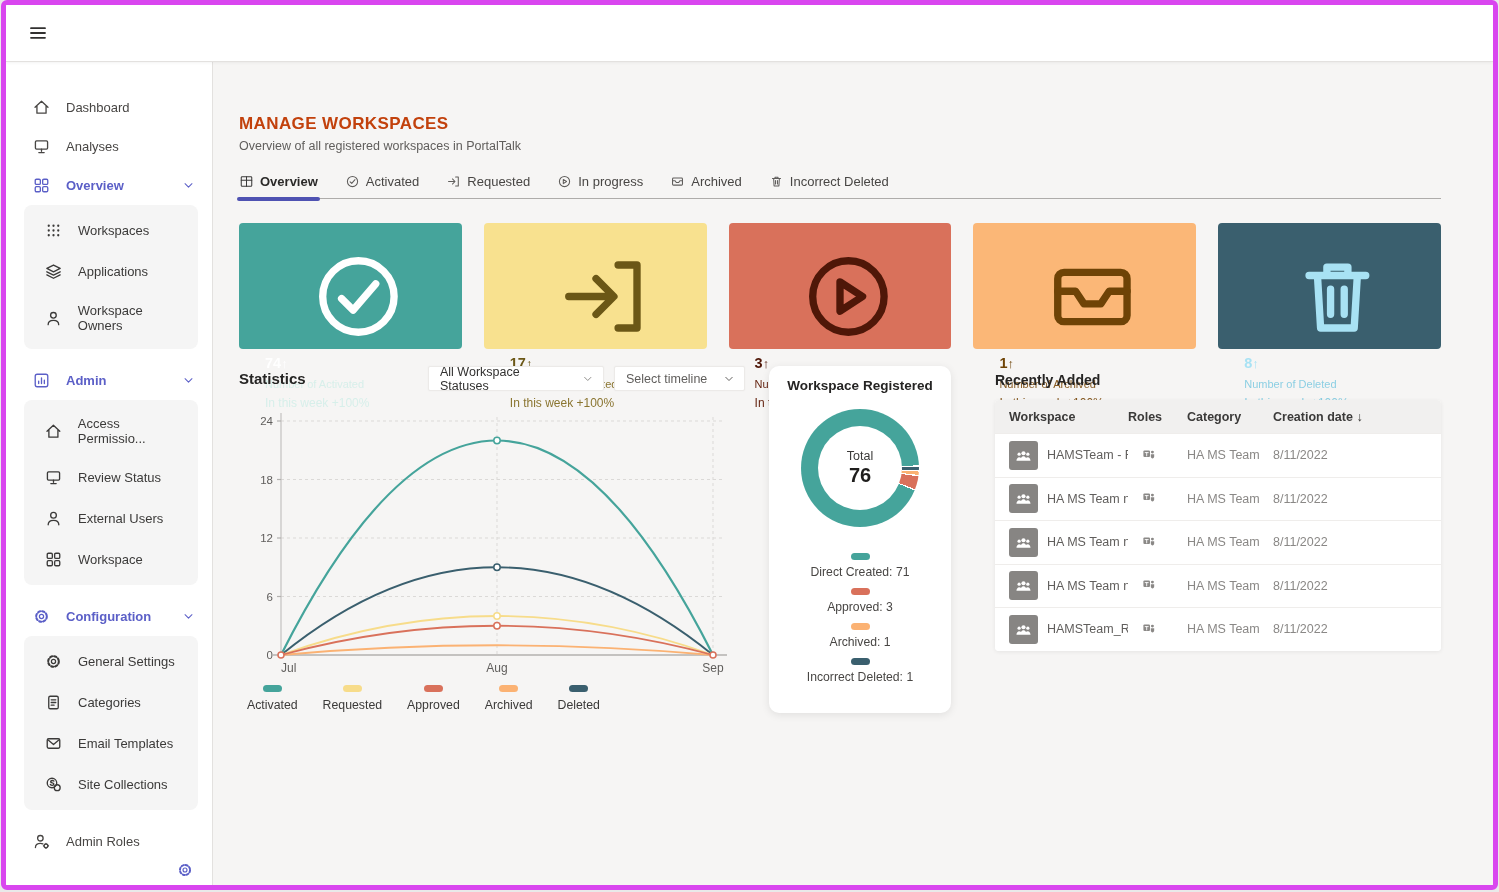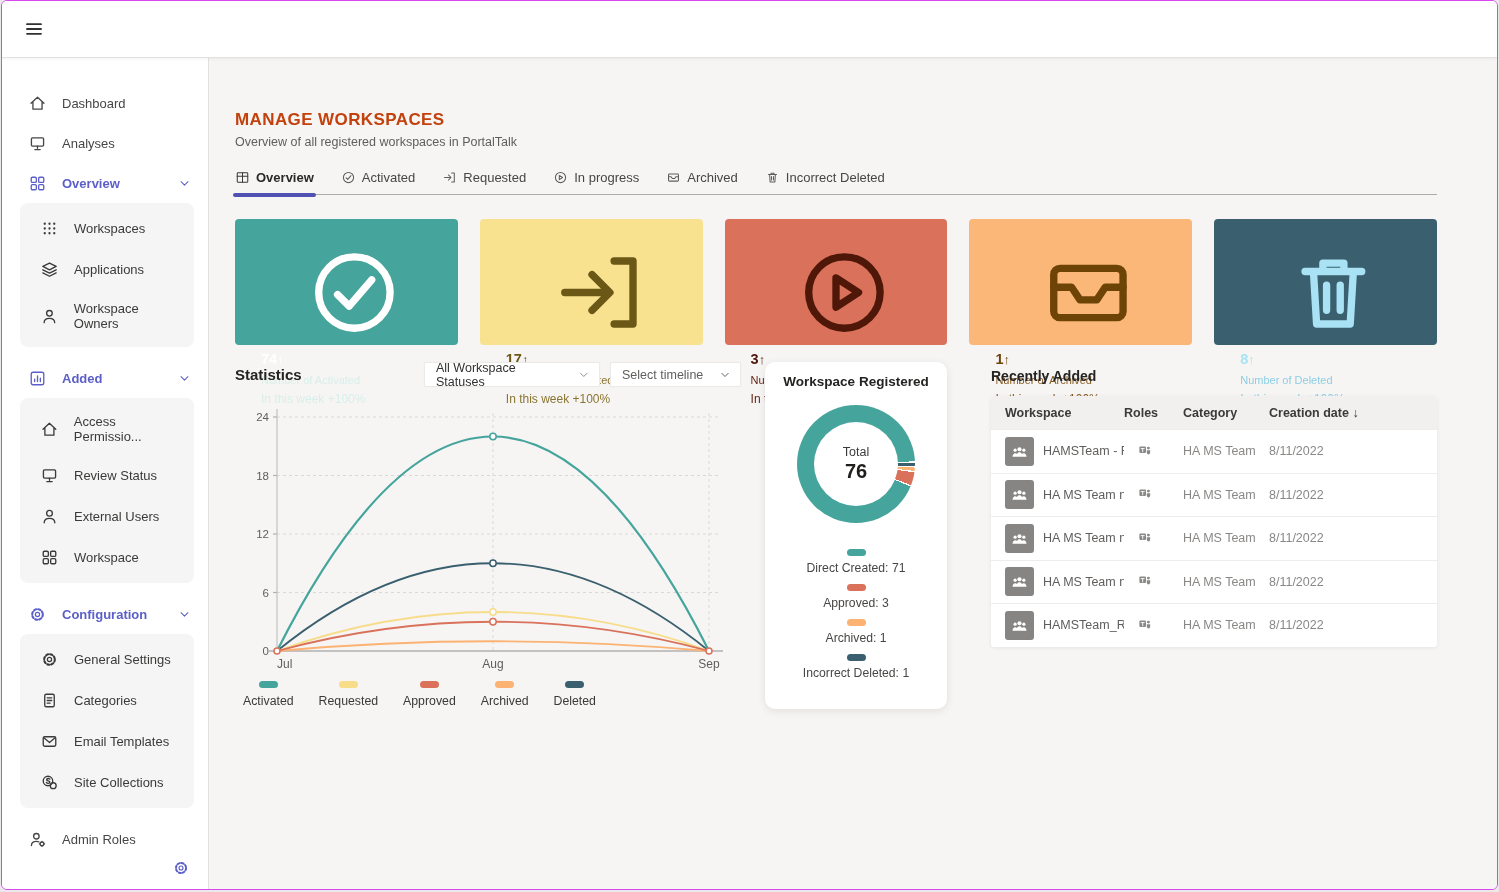--- a/index.html
+++ b/index.html
@@ -1,19 +1,19 @@
 <!DOCTYPE html>
 <html style="--tab-underline: #4F52B2;"><head>
 <meta charset="utf-8">
 <style>
   * { margin:0; padding:0; box-sizing:border-box; }
   html,body { background:#E9E9E9; font-family:"Liberation Sans", sans-serif; }
   #app {
     width:1497px; height:890px; margin:0 auto; background:#FFFFFF;
-    border:1px solid #d946ef; border-radius:6px; overflow:hidden;
+    border:5px solid #d946ef; border-radius:6px; overflow:hidden;
     display:flex; flex-direction:column;
   }
   
   .topbar { height:57px; background:#fff; border-bottom:1px solid #E3E1DF;
     box-shadow:0 1px 3px rgba(0,0,0,.05); display:flex; align-items:center; padding-left:22px; flex:none; z-index:3; position:relative;}
   .hamburger { width:20px; height:20px; color:#323130; cursor:pointer; }
   .hamburger svg{ width:100%; height:100%; }
   
   .body { flex:1; display:flex; min-height:0; }
   
@@ -196,21 +196,21 @@
         </div>
       </div>
 
       <div class="section-head accent" style="color: rgb(91, 95, 199);">
         <span class="ico" style="color: rgb(91, 95, 199);">
             <svg viewBox="0 0 20 20" fill="none" stroke="currentColor" stroke-width="1.4" stroke-linecap="round" stroke-linejoin="round">
               <rect x="3.4" y="3.4" width="13.2" height="13.2" rx="2"></rect>
               <path d="M7 13.2v-2.6M10 13.2V7.4M13 13.2V9.6"></path>
             </svg>
           </span>
-        <span>Added</span>
+        <span>Admin</span>
         <span class="ico chev" style="color: rgb(91, 95, 199);">
             <svg viewBox="0 0 20 20" fill="none" stroke="currentColor" stroke-width="1.4" stroke-linecap="round" stroke-linejoin="round">
               <path d="m5.4 7.6 4.6 4.6 4.6-4.6"></path>
             </svg>
           </span>
       </div>
       <div class="sub-group">
         <div class="sub-item">
           <span class="ico">
               <svg viewBox="0 0 20 20" fill="none" stroke="currentColor" stroke-width="1.4" stroke-linecap="round" stroke-linejoin="round">

